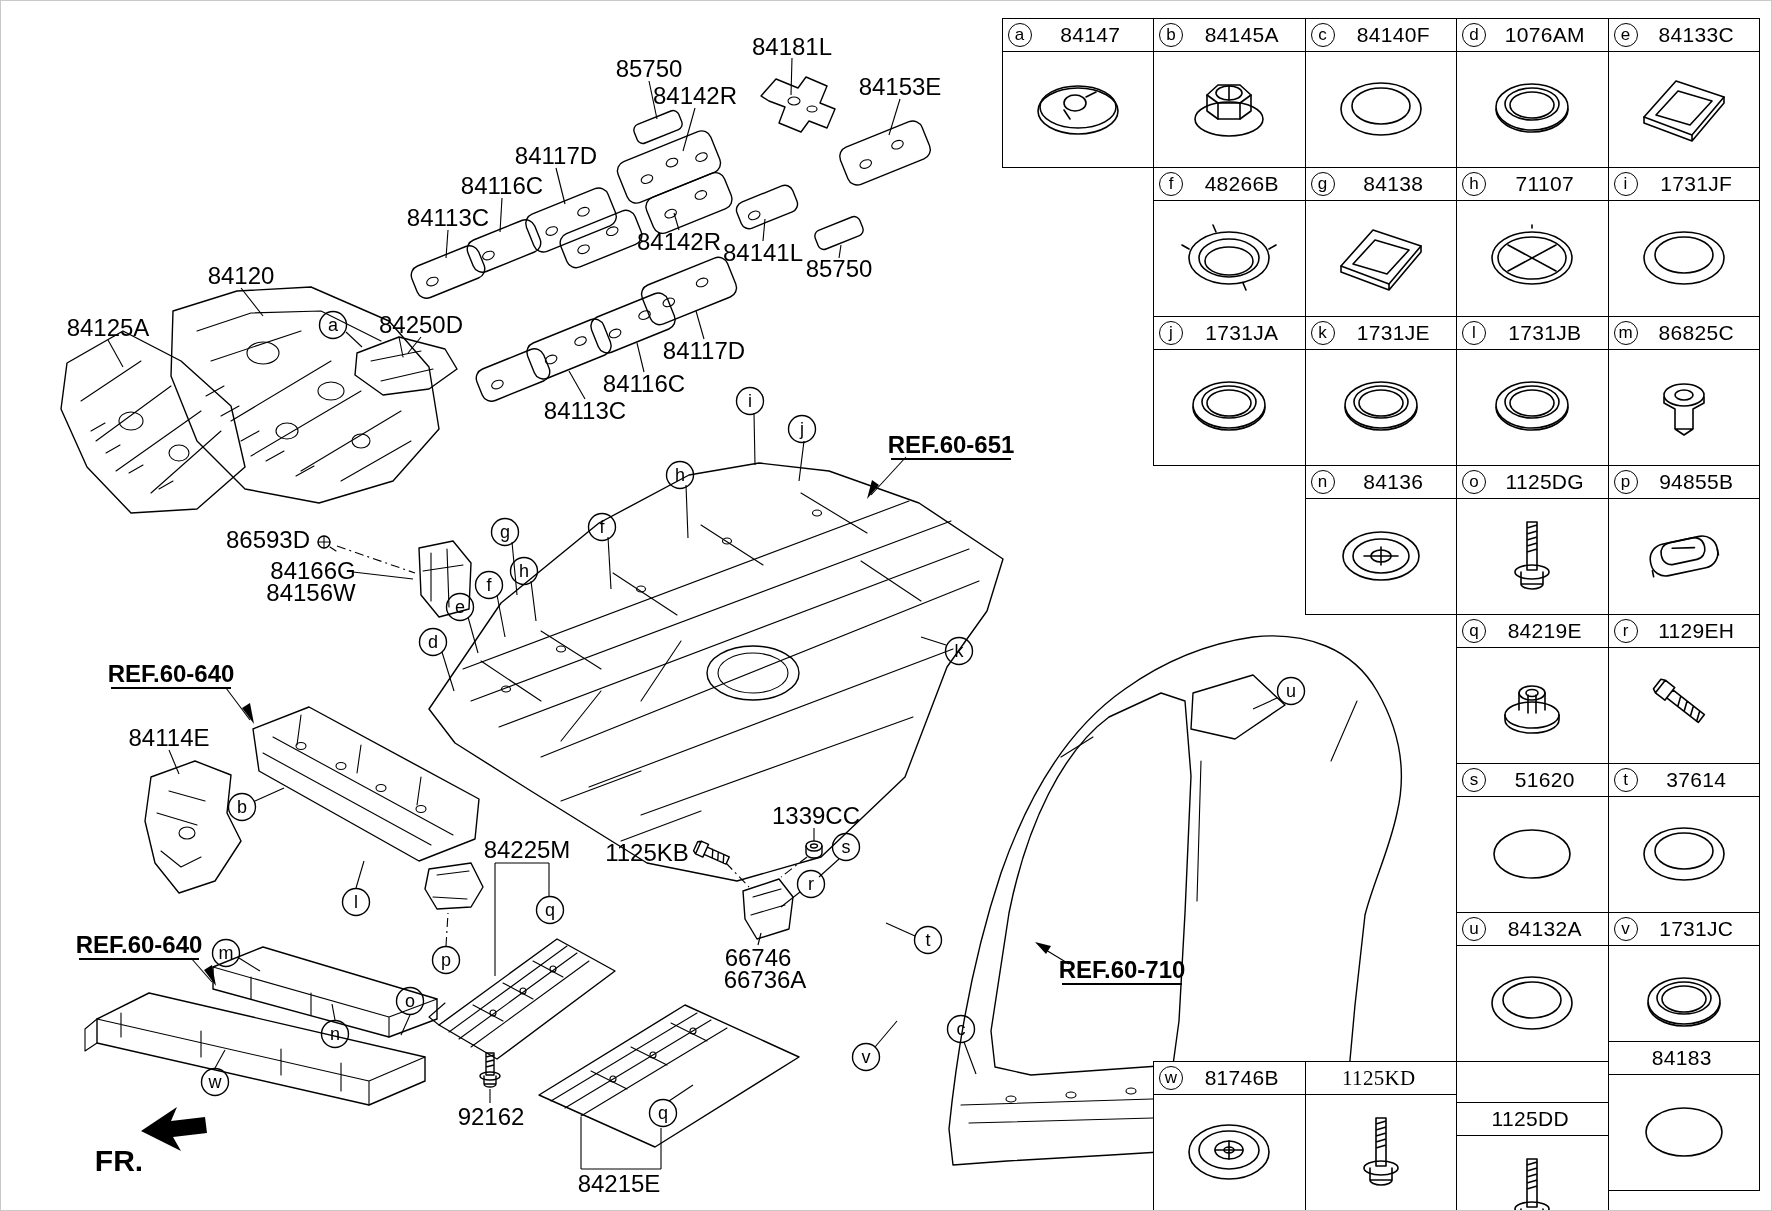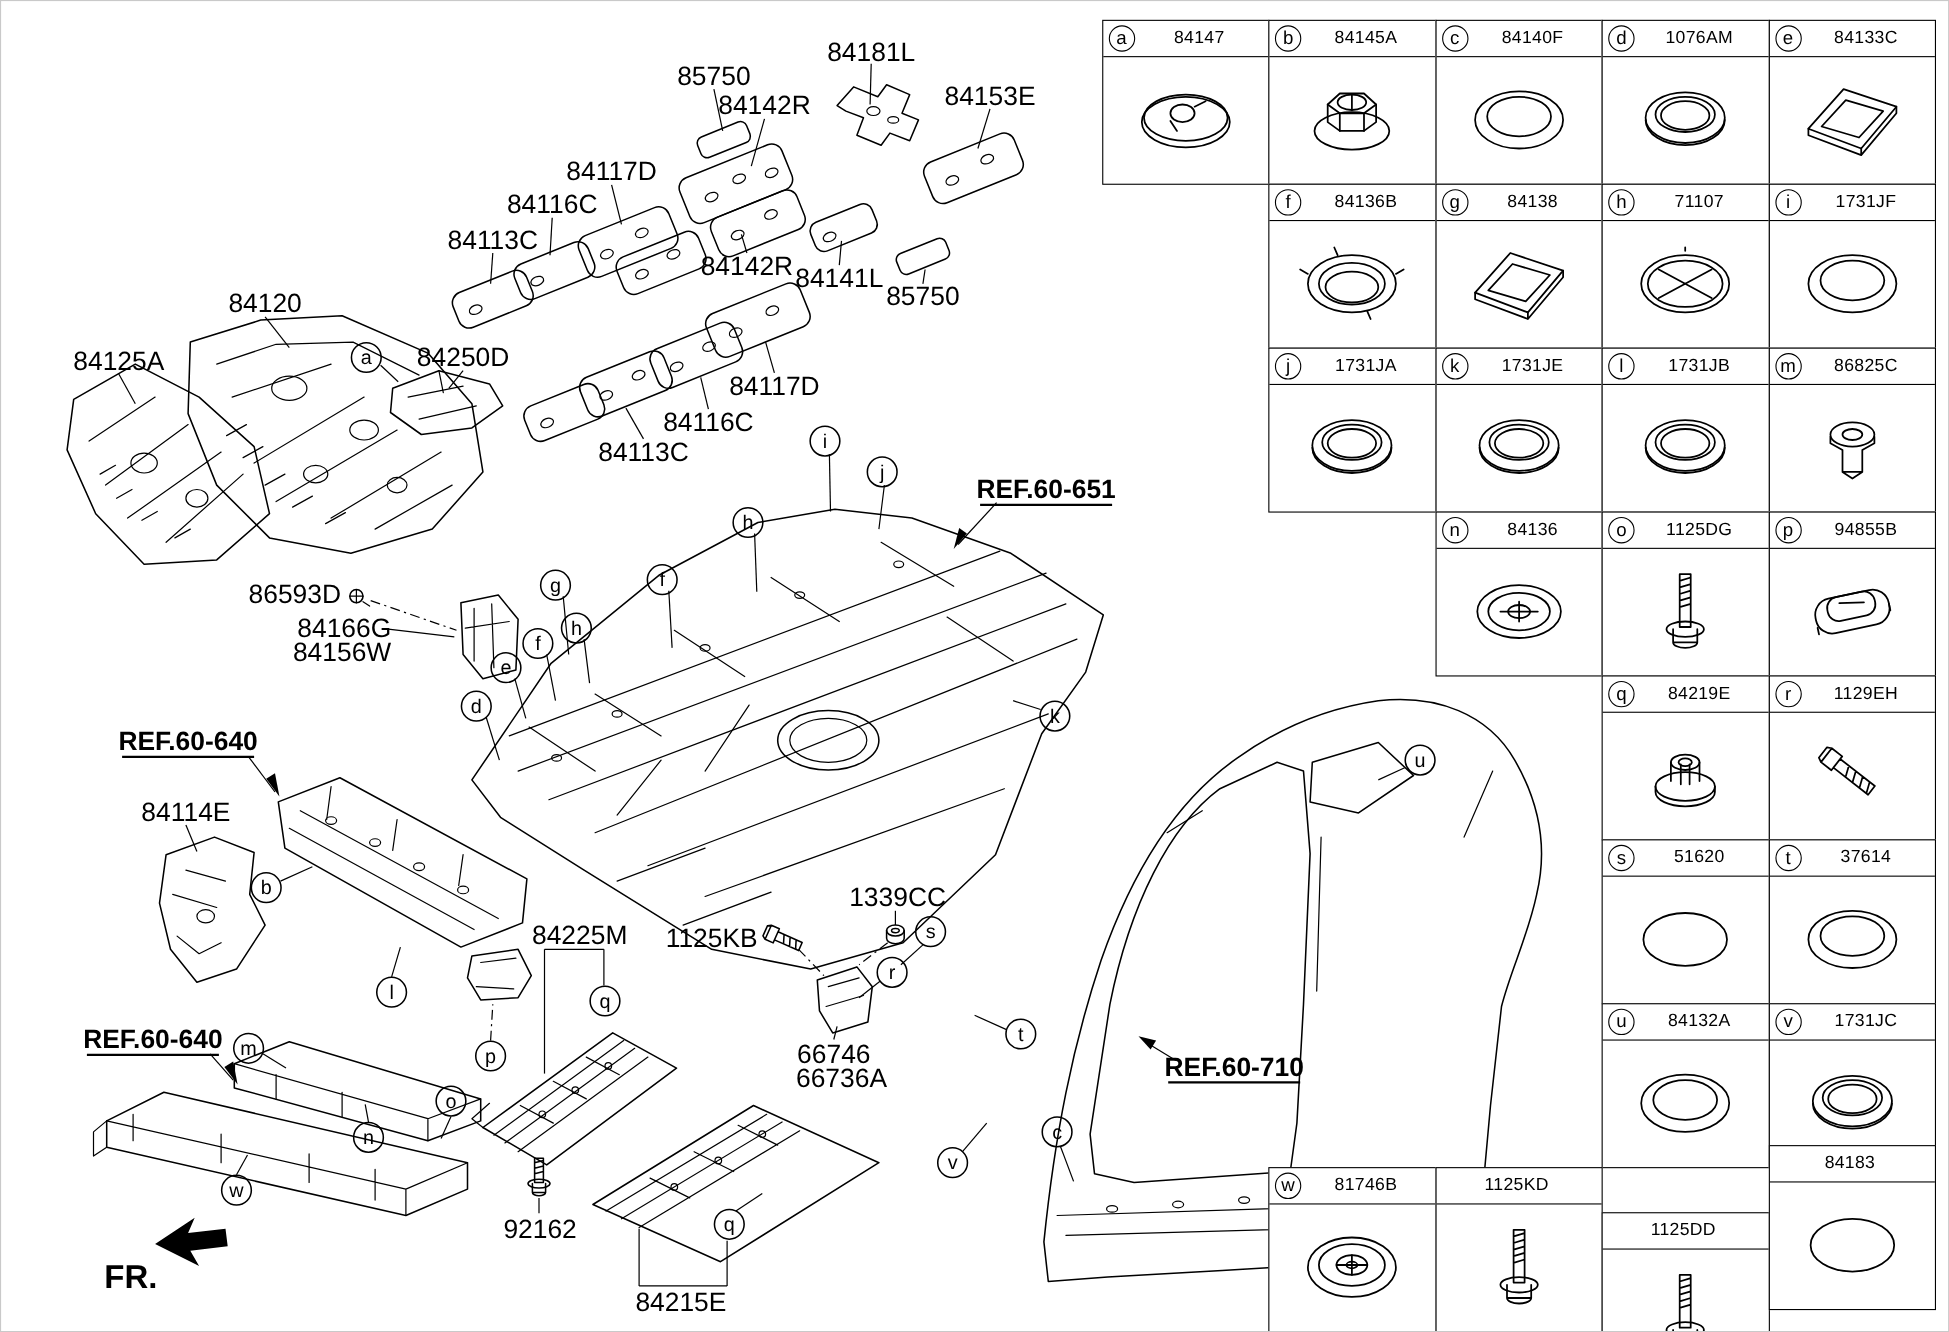--- a/index.html
+++ b/index.html
@@ -10,21 +10,21 @@
   .reflabel{font-size:24px;font-weight:bold;text-anchor:middle;}
   .coletter{font-size:18px;text-anchor:middle;}
   .frtxt{font-size:30px;font-weight:bold;text-anchor:middle;}
   .ln,.lnthin,.lnhair{stroke:#000;fill:none;}
   .ln{stroke-width:1.4;stroke-linejoin:round;stroke-linecap:round;}
   .lnthin{stroke-width:1.1;}
   .tcell{position:absolute;border:1px solid #000;background:#fff;box-sizing:border-box;}
   .tband{height:33px;border-bottom:1px solid #000;display:flex;align-items:center;box-sizing:border-box;}
   .tletter{width:24px;height:24px;border:1.6px solid #000;border-radius:50%;margin-left:5px;
            display:flex;align-items:center;justify-content:center;font-size:17px;flex:0 0 auto;box-sizing:border-box;}
-  .tpart{flex:1;text-align:center;font-size:16px;letter-spacing:0.3px;padding-right:4px;}
+  .tpart{flex:1;text-align:center;font-size:21px;letter-spacing:0.3px;padding-right:4px;}
   .ticon{height:113px;display:flex;align-items:center;justify-content:center;}
 </style>
 </head>
 <body>
 
 <div class="stage">
 
   <svg id="art" width="1772" height="1211" viewBox="0 0 1772 1211" style="position:absolute;left:0;top:0">
 
     <g class="ln">
@@ -492,21 +492,21 @@
           <svg width="116" height="104" viewBox="-58 -52 116 104" fill="none" stroke="#000" stroke-width="1.6" stroke-linejoin="round" stroke-linecap="round">
             <path d="M-40 8 L-8 -28 L40 -12 L8 26 Z"></path>
             <path d="M-28 6 L-6 -18 L28 -8 L6 16 Z"></path>
             <path d="M-40 8 L-40 14 L8 32 L8 26 M8 32 L40 -6 L40 -12"></path>
           </svg>
         </div>
       </div>
       <div class="tcell" style="left: 1152px; top: 166px; width: 152.5px; height: 150px;">
         <div class="tband">
           <div class="tletter">f</div>
-          <div class="tpart">84136B</div>
+          <div class="tpart">48266B</div>
         </div>
         <div class="ticon">
           <svg width="116" height="104" viewBox="-58 -52 116 104" fill="none" stroke="#000" stroke-width="1.6" stroke-linejoin="round" stroke-linecap="round">
             <ellipse cx="0" cy="0" rx="40" ry="26"></ellipse>
             <ellipse cx="0" cy="0" rx="30" ry="19"></ellipse>
             <ellipse cx="0" cy="3" rx="24" ry="14"></ellipse>
             <path d="M-40 -9 l-7 -4 M40 -9 l7 -4 M-13 -26 l-3 -7 M14 25 l3 7"></path>
           </svg>
         </div>
       </div>
@@ -730,21 +730,21 @@
         <div class="ticon">
           <svg width="116" height="104" viewBox="-58 -52 116 104" fill="none" stroke="#000" stroke-width="1.6" stroke-linejoin="round" stroke-linecap="round">
             <ellipse cx="0" cy="0" rx="40" ry="27"></ellipse>
             <ellipse cx="0" cy="-2" rx="30" ry="19"></ellipse>
             <ellipse cx="0" cy="-2" rx="14" ry="9"></ellipse>
             <ellipse cx="0" cy="-2" rx="5" ry="3"></ellipse>
             <path d="M0 -11 L0 7 M-14 -2 h28"></path>
           </svg>
         </div>
       </div>
-      <div class="tcell" style="left: 1303.5px; top: 1060px; width: 152.5px; height: 150px;">
+      <div class="tcell" style="left: 1303.5px; top: 1060px; width: 152.5px; height: 150px; font-family: Liberation Serif, serif;">
         <div class="tband">
           <div class="tpart">1125KD</div>
         </div>
         <div class="ticon">
           <svg width="116" height="104" viewBox="-58 -52 116 104" fill="none" stroke="#000" stroke-width="1.6" stroke-linejoin="round" stroke-linecap="round">
             <path d="M-5 -34 L5 -34 L5 14 L-5 14 Z M-5 -28 l10 -3 M-5 -22 l10 -3 M-5 -16 l10 -3 M-5 -10 l10 -3 M-5 -4 l10 -3"></path>
             <ellipse cx="0" cy="16" rx="17" ry="7"></ellipse>
             <path d="M-11 16 L-11 28 L11 28 L11 16 M-11 28 a11 5 0 0 0 22 0"></path>
           </svg>
         </div>

